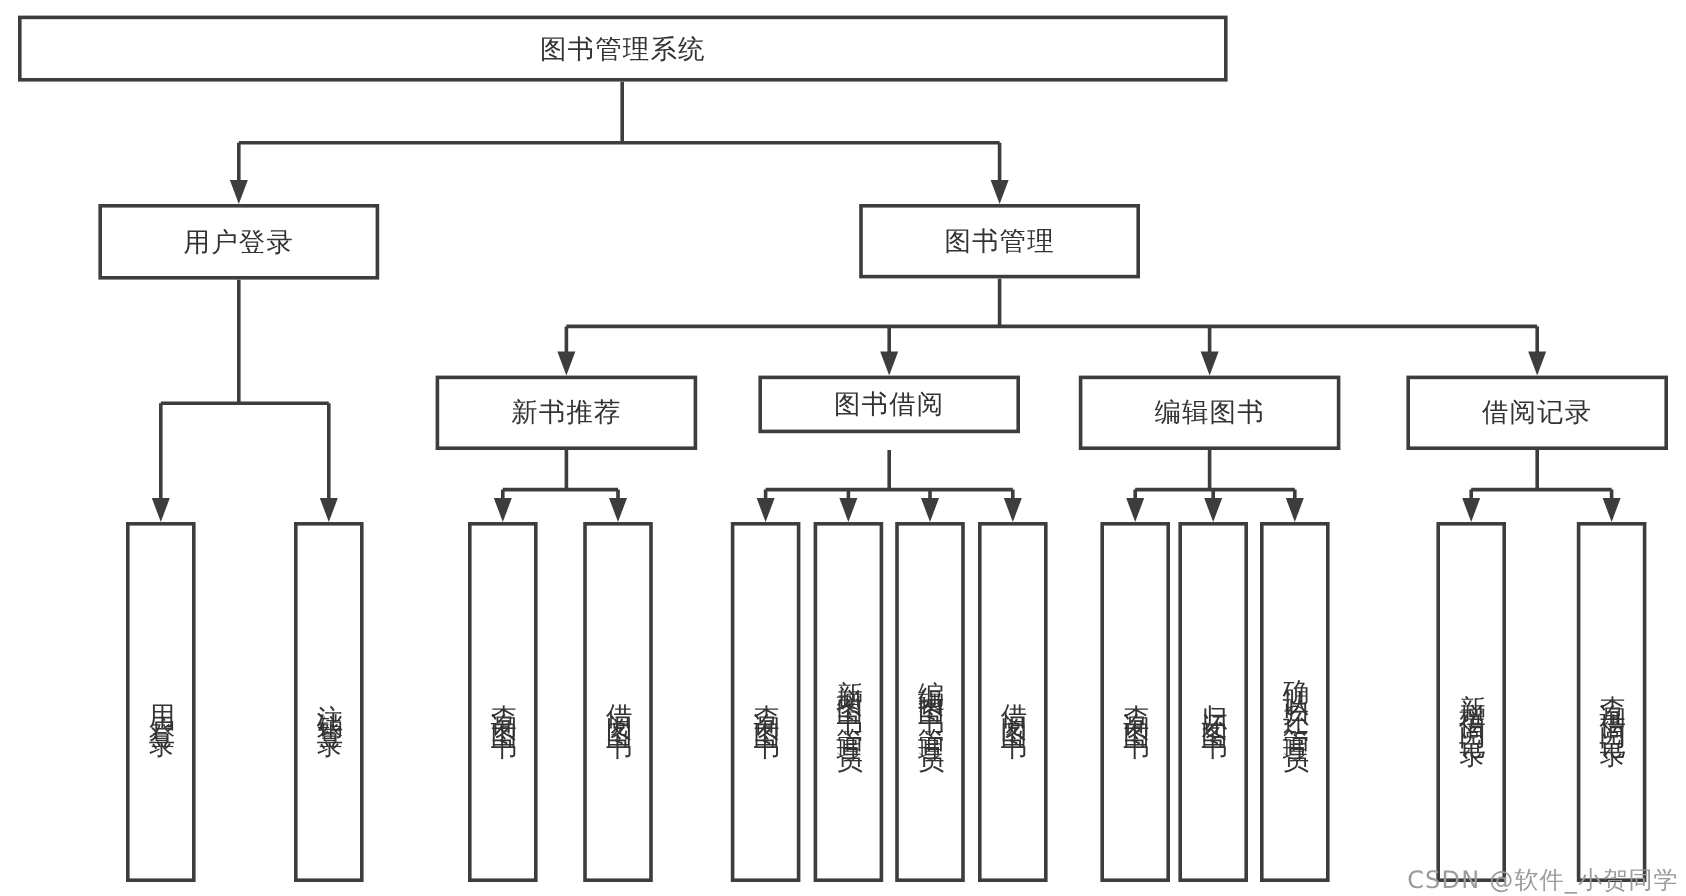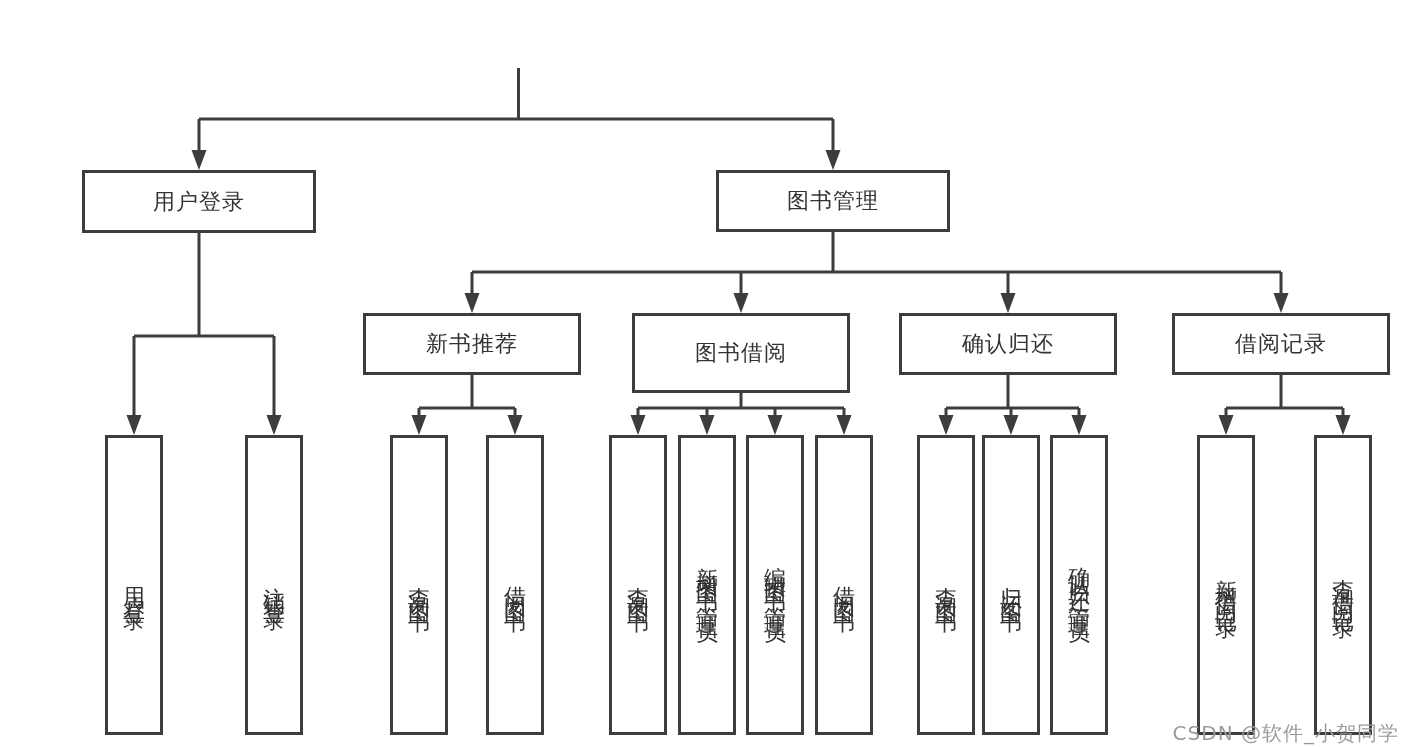--- a/index.html
+++ b/index.html
@@ -88,36 +88,39 @@
     <path d="M1008,375 V408 M946,408 H1079 M946,408 V417 M1011,408 V417 M1079,408 V417"></path>
     <polygon points="938.5,415 953.5,415 946,435"></polygon>
     <polygon points="1003.5,415 1018.5,415 1011,435"></polygon>
     <polygon points="1071.5,415 1086.5,415 1079,435"></polygon>
 
     <path d="M1281,375 V408 M1226,408 H1343 M1226,408 V417 M1343,408 V417"></path>
     <polygon points="1218.5,415 1233.5,415 1226,435"></polygon>
     <polygon points="1335.5,415 1350.5,415 1343,435"></polygon>
   </svg>
 
+  <div class="node" style="left:15px;top:13px;width:1008px;height:55px;">
+    <span>图书管理系统</span>
+  </div>
 
   <div class="node" style="left:82px;top:170px;width:234px;height:63px;">
     <span>用户登录</span>
   </div>
   <div class="node" style="left:716px;top:170px;width:234px;height:62px;">
     <span>图书管理</span>
   </div>
 
   <div class="node" style="left:363px;top:313px;width:218px;height:62px;">
     <span>新书推荐</span>
   </div>
-  <div class="node" style="left:632px;top:313px;width:218px;height:80px;">
+  <div class="node" style="left:632px;top:313px;width:218px;height:48px;">
     <span>图书借阅</span>
   </div>
   <div class="node" style="left:899px;top:313px;width:218px;height:62px;">
-    <span>确认归还</span>
+    <span>编辑图书</span>
   </div>
   <div class="node" style="left:1172px;top:313px;width:218px;height:62px;">
     <span>借阅记录</span>
   </div>
 
   <div class="leaf" style="left:105px;top:435px;width:58px;height:300px;">
     <span class="vtext">用户登录</span>
   </div>
   <div class="leaf" style="left:245px;top:435px;width:58px;height:300px;">
     <span class="vtext">注销登录</span>

